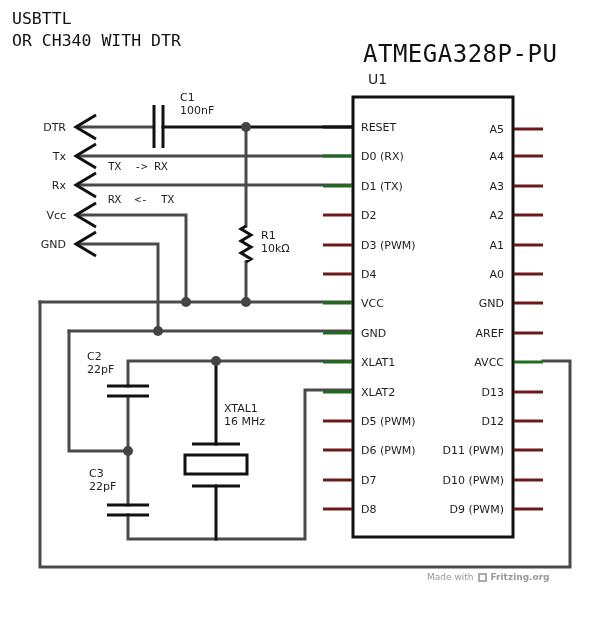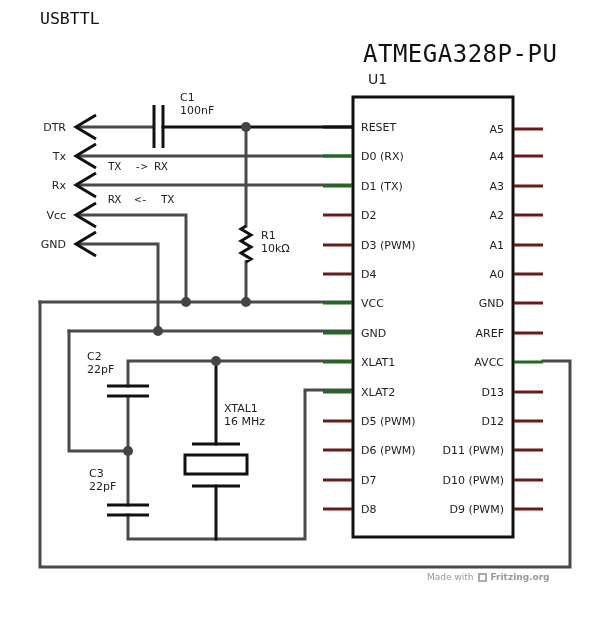--- a/index.html
+++ b/index.html
@@ -1,33 +1,34 @@
 <!DOCTYPE html>
 <html><head>
 <meta charset="utf-8">
 <style>
   html, body { margin: 0; padding: 0; background: #ffffff; }
   body { width: 602px; height: 620px; position: relative; overflow: hidden; font-family: "DejaVu Sans", sans-serif; }
   #schematic { position: absolute; left: 0; top: 0; }
   .mono { font-family: "DejaVu Sans Mono", "Liberation Mono", monospace; }
   .lbl { font-family: "DejaVu Sans", sans-serif; fill: #222; }
-  .title-block { position: absolute; left: 12px; top: 8px; font-family: "DejaVu Sans Mono", "Liberation Mono", monospace; font-size: 16.5px; line-height: 22px; color: #111; margin-left: 28px; }
+  .title-block { position: absolute; left: 12px; top: 8px; font-family: "DejaVu Sans Mono", "Liberation Mono", monospace; font-size: 16.5px; line-height: 22px; color: #111; }
   .title-block div { white-space: pre; }
   .chip-name { position: absolute; left: 363px; top: 40px; font-family: "DejaVu Sans Mono", "Liberation Mono", monospace; font-size: 24px; color: #111; letter-spacing: 0.5px; }
   .chip-ref { position: absolute; left: 368px; top: 71px; font-family: "DejaVu Sans", sans-serif; font-size: 14px; color: #222; }
   .footer { position: absolute; left: 427px; top: 572px; font-family: "DejaVu Sans", sans-serif; font-size: 9px; color: #999; display: flex; align-items: flex-end; gap: 4px; }
   .footer .brand { font-weight: bold; color: #999; }
   .fritz-logo { width: 9px; height: 9px; background: #aaa; position: relative; display: inline-block; }
   .fritz-logo::after { content: ""; position: absolute; left: 2px; top: 2px; width: 5px; height: 5px; background: #fff; }
 </style>
 </head>
 <body>
 
 <div class="title-block">
   <div>USBTTL</div>
+  <div>OR CH340 WITH DTR</div>
 </div>
 
 <div class="chip-name">ATMEGA328P-PU</div>
 <div class="chip-ref">U1</div>
 
 <svg id="schematic" width="602" height="620" viewBox="0 0 602 620">
   <g id="wires" fill="none" stroke-linecap="square">
 
     <line x1="78" y1="127" x2="153" y2="127" stroke="#4a4a4a" stroke-width="3"></line>
     <line x1="163" y1="127" x2="353" y2="127" stroke="#111" stroke-width="3"></line>

